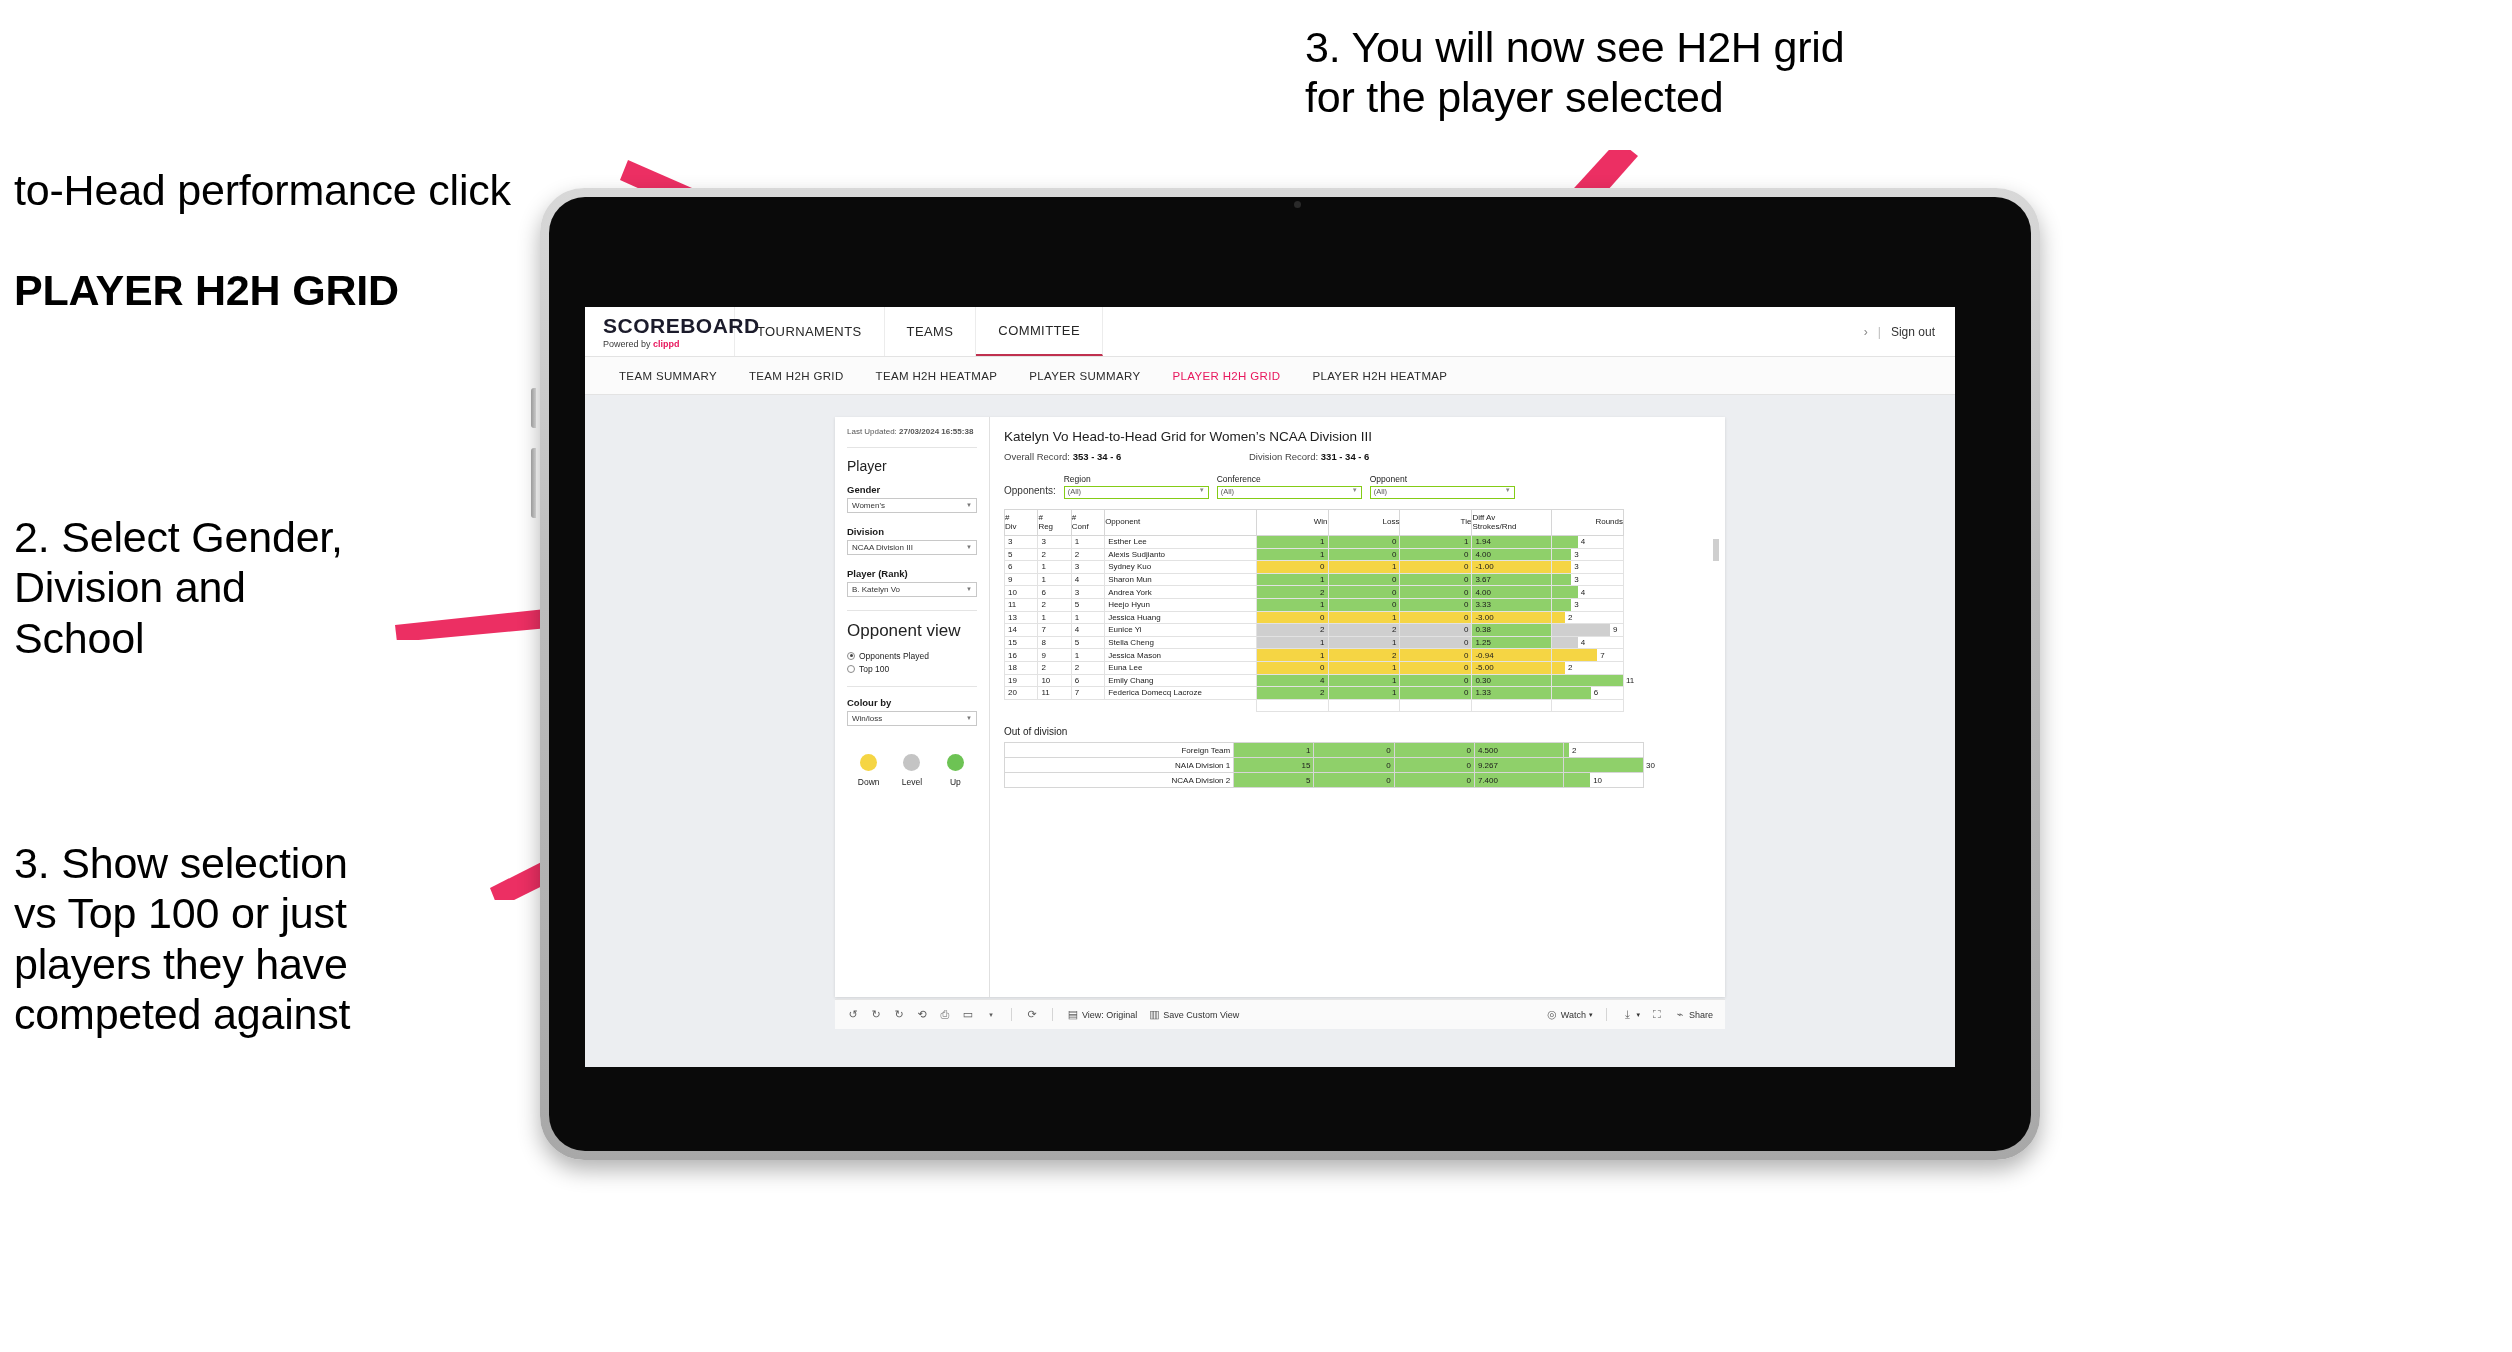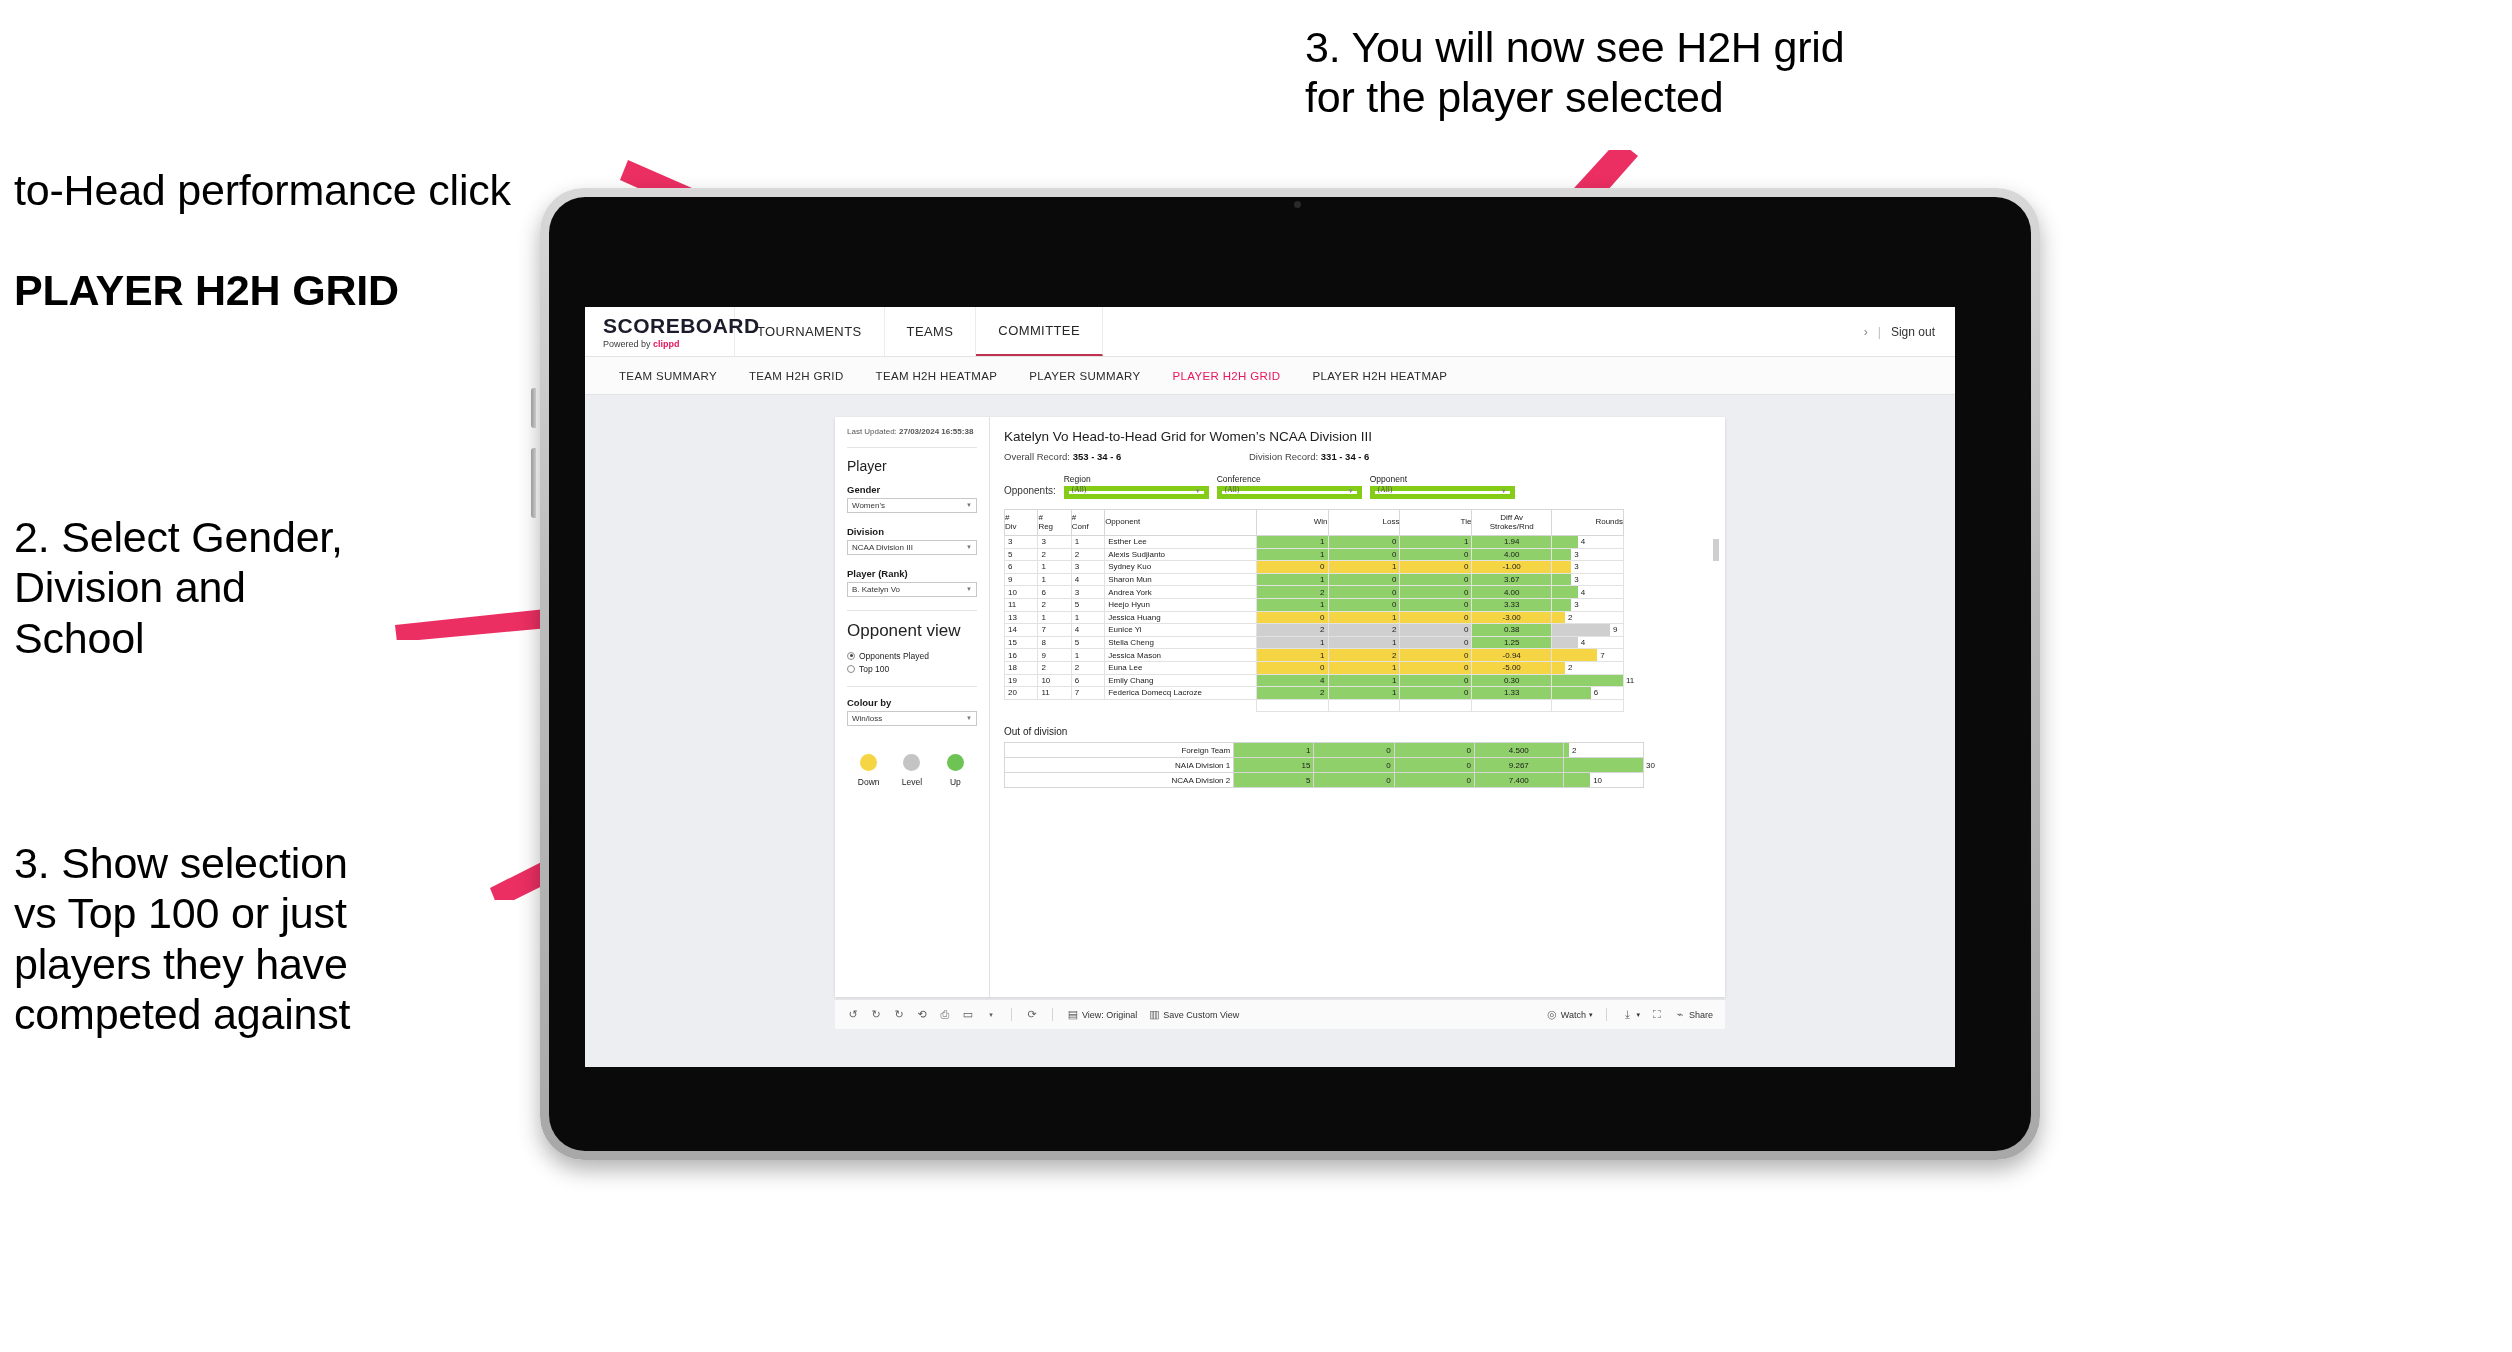--- a/index.html
+++ b/index.html
@@ -117,35 +117,35 @@
   .viz-main { flex:1; padding:12px 14px 0 14px; position:relative; }
   .viz-title { font-size:13.5px; color:#1c1c1c; margin-bottom:7px; }
   .records { display:flex; font-size:9.5px; color:#444; margin-bottom:12px; }
   .records b { color:#111; font-weight:700; }
   .rec-1 { width:245px; }
 
   .opp-filters { display:flex; align-items:flex-end; gap:8px; margin-bottom:10px; }
   .opp-lbl { font-size:10px; color:#333; padding-bottom:3px; }
   .opp-grp { display:flex; flex-direction:column; }
   .opp-grp .cap { font-size:8.5px; color:#222; margin-bottom:2px; }
-  .opp-sel { width:145px; height:13px; border:5px solid #84cc16; background:#fff;
-             font-size:7.5px; color:#555; display:flex; align-items:flex-end;
-             justify-content:space-between; padding:0 3px;font-family:Liberation Serif, serif; }
+  .opp-sel { width:145px; height:13px; border:1px solid #84cc16; background:#fff;
+             font-size:7.5px; color:#555; display:flex; align-items:flex-start;
+             justify-content:space-between; padding:0 3px; }
   .opp-sel .caret { font-size:6px; color:#888; }
 
   
   table.grid { border-collapse:collapse; width:620px; table-layout:fixed; }
   table.grid th { border:1px solid #d6d6d6; font-size:8px; font-weight:400; color:#1b1b1b;
                   height:26px; background:#fff; line-height:1.1; }
   table.grid td { border:1px solid #e2e2e2; font-size:8px; color:#1b1b1b; height:12.6px;
                   padding:0 3px; background:#fff; }
   .c-div, .c-reg, .c-conf { width:26px; text-align:left; }
   .c-opp { width:118px; text-align:left; }
   .c-num { width:56px; text-align:right; }
-  .c-diff { width:62px; text-align:center; }
+  .c-diff { width:62px; text-align:left; }
   .c-rnd { width:56px; text-align:left; padding:0 !important; }
   .rnd-wrap { position:relative; height:100%; display:flex; align-items:center; }
   .rnd-bar { position:absolute; left:0; top:0; bottom:0; }
   .rnd-val { position:relative; z-index:2; padding-left:3px; }
   .spacer-row td { border:1px solid #e2e2e2; height:30px; background:#fff; }
   .scroll-thumb { position:absolute; right:-8px; top:30px; width:6px; height:22px;
                   background:#cfcfcf; }
 
   .ood-title { font-size:10px; color:#1b1b1b; margin:14px 0 5px 0; }
   table.ood { border-collapse:collapse; width:640px; table-layout:fixed; }

